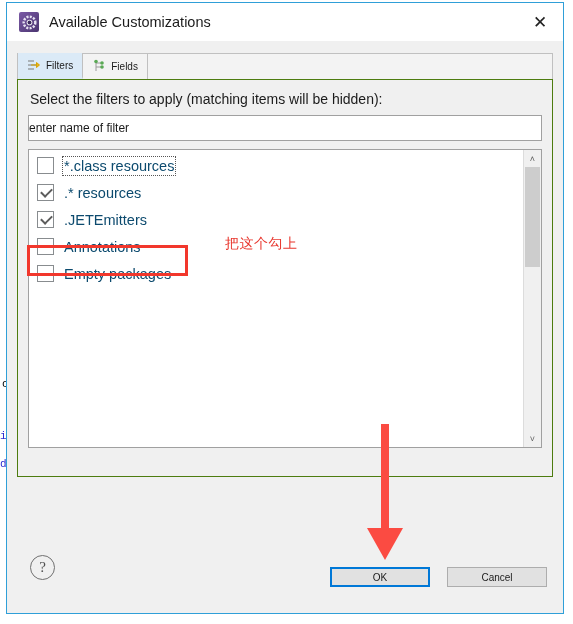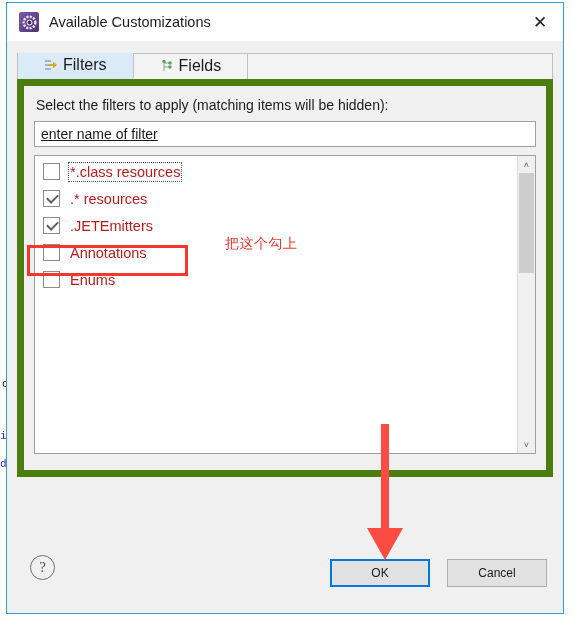--- a/index.html
+++ b/index.html
@@ -38,83 +38,82 @@
   }
 
   
   .tabarea{margin:12px 10px 0 10px;}
   .tabstrip{
     display:flex;align-items:flex-end;height:26px;
     border:1px solid #c0c0c0;border-bottom:none;background:#f3f3f3;
     box-sizing:border-box;
   }
   .tab{
-    display:flex;align-items:center;gap:5px;height:26px;padding:0 26px;
-    font-size:16px;color:#1b1b1b;box-sizing:border-box;cursor:pointer;
+    display:flex;align-items:center;gap:5px;height:26px;padding:0 9px;
+    font-size:10px;color:#1b1b1b;box-sizing:border-box;cursor:pointer;
     border-right:1px solid #c0c0c0;
   }
   .tab.active{background:#dbeaf7;border-bottom:2px solid #dbeaf7;}
   .tab .ico{width:14px;height:14px;flex:0 0 auto;}
 
   
   .tabbody{
-    border:7px solid #4d7c0f;background:#f0f0f0;
+    border:1px solid #4d7c0f;background:#f0f0f0;
     padding:9px 10px 12px 10px;box-sizing:border-box;
     height:398px;
   }
   .instructions{font-size:14px;color:#1b1b1b;margin:2px 0 8px 2px;}
   .filter-input{
     width:100%;height:26px;box-sizing:border-box;
     border:1px solid #a0a0a0;background:#ffffff;
-    font-size:14px;color:#1b1b1b;padding:0 6px;
+    font-size:12px;color:#1b1b1b;padding:0 0;
     font-family:"Liberation Sans","DejaVu Sans",sans-serif;
     outline:none;
-    text-decoration:underline;
   }
   .listwrap{
     margin-top:8px;border:1px solid #a0a0a0;background:#ffffff;
     height:299px;box-sizing:border-box;display:flex;position:relative;overflow:hidden;
   }
   .listinner{flex:1;overflow:hidden;padding-top:2px;}
   .row{
     display:flex;align-items:center;height:27px;padding-left:8px;box-sizing:border-box;
     cursor:pointer;
   }
   .cb{
     width:17px;height:17px;border:1px solid #888c8f;background:#fff;
     margin-right:10px;flex:0 0 auto;position:relative;box-sizing:border-box;
   }
   .cb.checked::after{
     content:"";position:absolute;left:3px;top:3px;width:9px;height:5px;
     border-left:2px solid #5c5c5c;border-bottom:2px solid #5c5c5c;
     transform:rotate(-45deg);
   }
-  .rowlabel{font-size:14.5px;color:#b91c1c;white-space:nowrap;}
+  .rowlabel{font-size:14.5px;color:#0c4a6e;white-space:nowrap;}
   .row.focused .rowlabel{outline:1px dotted #555;outline-offset:1px;}
 
   
   .sbar{width:17px;background:#f0f0f0;border-left:1px solid #dcdcdc;
         display:flex;flex-direction:column;position:relative;}
   .sarrow{height:17px;display:flex;align-items:center;justify-content:center;
           color:#606060;font-size:9px;cursor:pointer;}
   .strack{flex:1;position:relative;}
   .sthumb{position:absolute;left:1px;right:1px;top:0;height:38%;background:#cdcdcd;cursor:pointer;}
 
   
   .footer{position:absolute;left:0;right:0;bottom:0;height:150px;}
   .help-icon{
     position:absolute;left:23px;bottom:33px;width:23px;height:23px;border-radius:50%;
     border:1.6px solid #707070;color:#505050;font-size:15px;
     display:flex;align-items:center;justify-content:center;cursor:pointer;
     font-family:"Liberation Serif","DejaVu Serif",serif;
   }
   .btn{
-    position:absolute;bottom:26px;width:100px;height:28px;
+    position:absolute;bottom:26px;width:100px;height:20px;
     border:1px solid #adadad;background:#e1e1e1;color:#1b1b1b;
-    font-size:12px;display:flex;align-items:center;justify-content:center;
+    font-size:10px;display:flex;align-items:center;justify-content:center;
     cursor:pointer;box-sizing:border-box;
     font-family:"Liberation Sans","DejaVu Sans",sans-serif;
   }
   .btn.primary{border:2px solid #0078d7;}
   #ok-button{left:323px;}
   #cancel-button{left:440px;margin-top:6px;}
 
   
   .annot-text{
     position:absolute;left:225px;top:235px;font-size:14px;color:#e8372e;
@@ -209,21 +208,21 @@
           <div class="row">
             <span class="cb checked"></span>
             <span class="rowlabel">.JETEmitters</span>
           </div>
           <div class="row">
             <span class="cb"></span>
             <span class="rowlabel">Annotations</span>
           </div>
           <div class="row">
             <span class="cb"></span>
-            <span class="rowlabel">Enums</span>
+            <span class="rowlabel">Empty packages</span>
           </div>
 
         </div>
 
         <div class="sbar">
           <div class="sarrow">˄</div>
           <div class="strack">
             <div class="sthumb"></div>
           </div>
           <div class="sarrow">˅</div>

